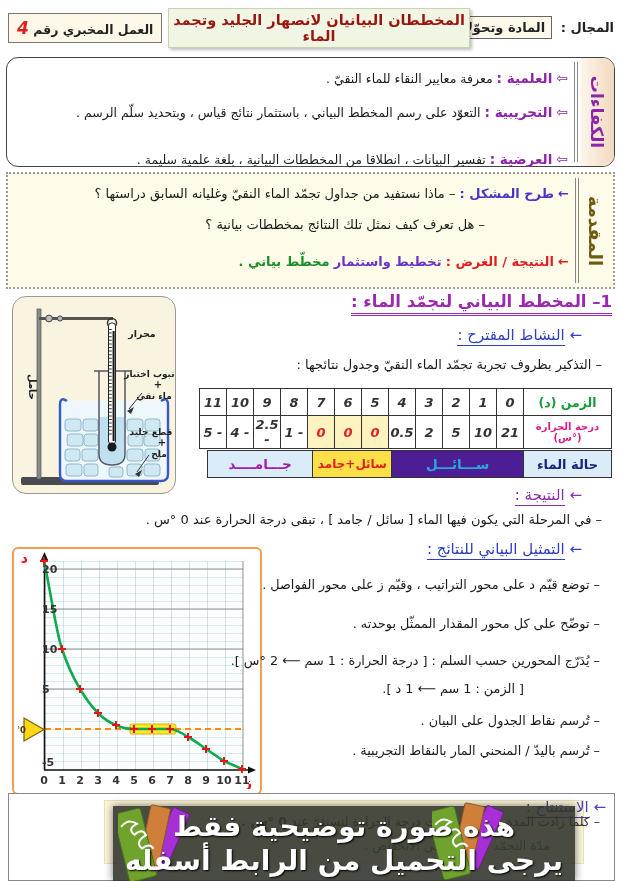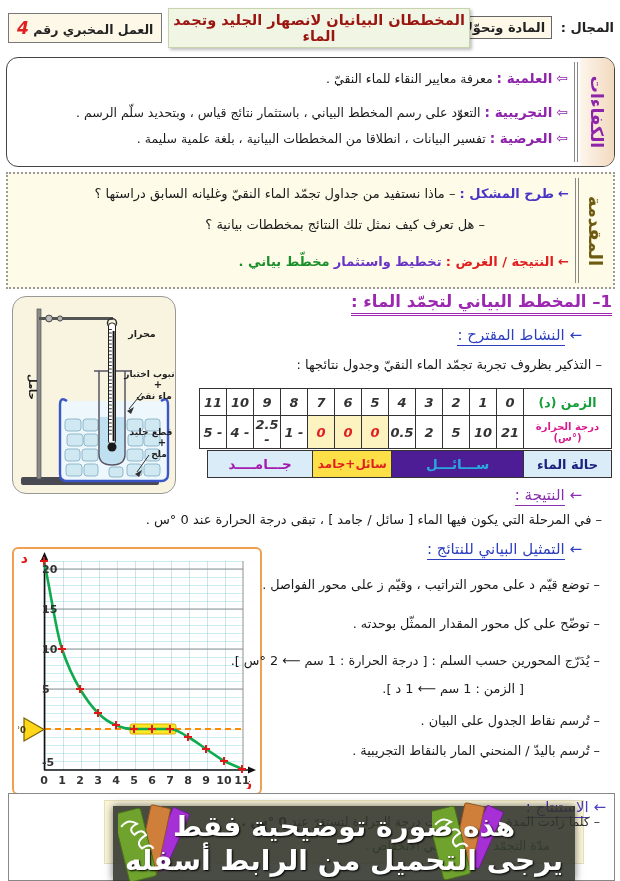--- a/index.html
+++ b/index.html
@@ -97,21 +97,21 @@
     <div class="comp-item" style="top:12px;">
       <span class="comp-arrow">⇦</span>
       <span class="comp-name">العلمية :</span>
       <span>معرفة معايير النقاء للماء النقيّ .</span>
     </div>
     <div class="comp-item" style="top:46px;">
       <span class="comp-arrow">⇦</span>
       <span class="comp-name">التجريبية :</span>
       <span>التعوّد على رسم المخطط البياني ، باستثمار نتائج قياس ، وبتحديد سلّم الرسم .</span>
     </div>
-    <div class="comp-item" style="top:72px;">
+    <div class="comp-item" style="top:93px;">
       <span class="comp-arrow">⇦</span>
       <span class="comp-name">العرضية :</span>
       <span>تفسير البيانات ، انطلاقا من المخططات البيانية ، بلغة علمية سليمة .</span>
     </div>
   </div>
 
   <div class="a intro-box">
     <div class="intro-vlabel">المقدمة</div>
     <div class="intro-sep"></div>
     <div class="intro-line" style="top:12px;">

